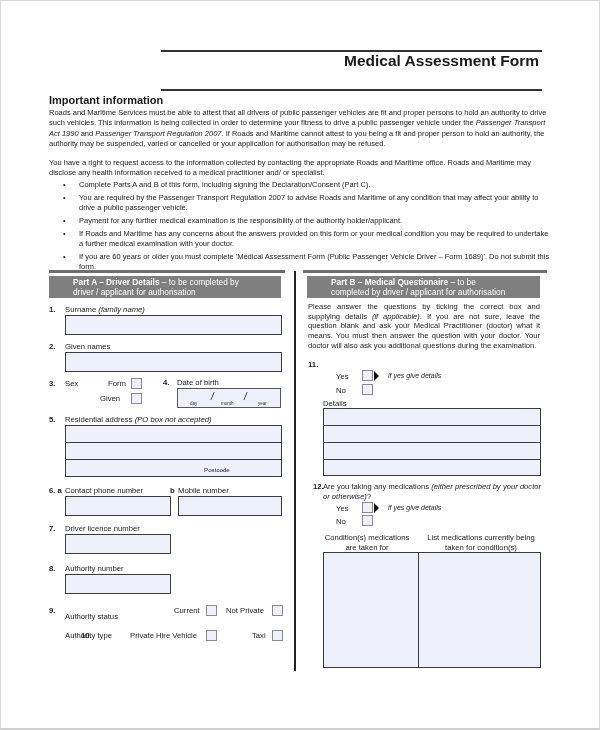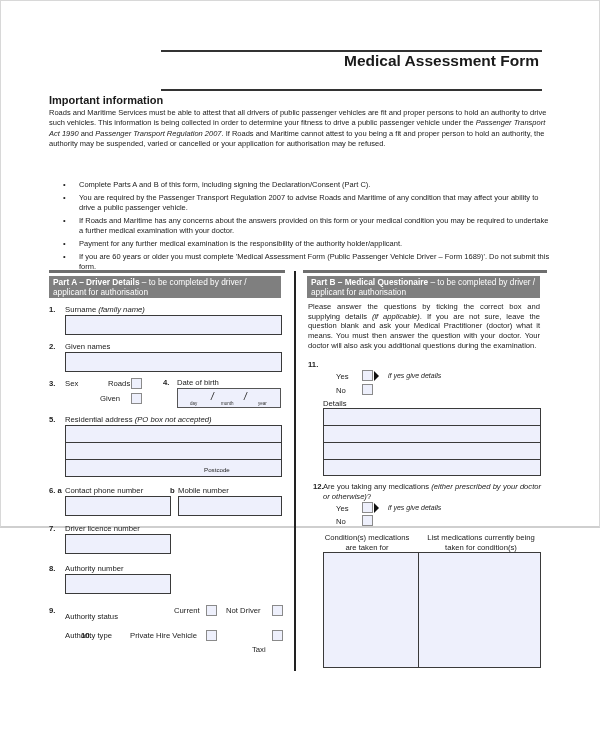--- a/index.html
+++ b/index.html
@@ -1,34 +1,34 @@
 <!DOCTYPE html>
 <html><head>
 <meta charset="utf-8">
 <style>
   * { box-sizing: border-box; margin: 0; padding: 0; }
   html, body { width: 600px; height: 730px; background: #ffffff; overflow: hidden; }
   body { font-family: "Liberation Sans", sans-serif; color: #1a1a1a; position: relative; }
-  .page { position: absolute; left: 0; top: 0; width: 600px; height: 528px; border: 1px solid #d8d8d8; border-bottom: 2px solid #cfcfcf; background: #fff; }
+  .page { position: absolute; left: 0; top: 0; width: 600px; height: 730px; border: 1px solid #d8d8d8; border-bottom: 2px solid #cfcfcf; background: #fff; }
 
   .title-rule { position: absolute; left: 160px; width: 381px; height: 2px; background: #333; }
   .form-title { position: absolute; right: 60px; top: 51px; font-size: 15.5px; font-weight: bold; text-align: right; white-space: nowrap; }
   .form-subtitle { position: absolute; right: 60px; top: 70px; font-size: 13.6px; text-align: right; white-space: nowrap; }
 
   .info-heading { position: absolute; left: 48px; top: 93px; font-size: 11px; font-weight: bold; }
   .info-block { position: absolute; left: 48px; width: 505px; font-size: 7.5px; line-height: 10.3px; color: #222; }
   .info-block i { font-style: italic; }
   .bullets { position: absolute; left: 48px; top: 179px; width: 505px; font-size: 7.5px; line-height: 10.3px; color: #222; list-style: none; }
   .bullets li { position: relative; padding-left: 30px; margin-bottom: 2.6px; }
   .bullets li::before { content: "\2022"; position: absolute; left: 14px; top: 0; }
 
   .section-rule { position: absolute; top: 269px; height: 3px; background: #6e6e6e; }
   .col-divider { position: absolute; left: 293px; top: 270px; width: 1.5px; height: 400px; background: #222; }
 
-  .part-header { position: absolute; top: 275px; height: 22px; background: #7f7f7f; color: #fff; font-size: 8.3px; line-height: 10px; padding: 1px 4px; }
+  .part-header { position: absolute; top: 275px; height: 22px; background: #7f7f7f; color: #fff; font-size: 8.3px; line-height: 10px; padding: 1px 24px; }
   .part-header b { font-weight: bold; }
 
   .q-label { position: absolute; font-size: 7.7px; color: #222; white-space: nowrap; }
   .q-num { position: absolute; font-size: 7.7px; font-weight: bold; color: #222; }
   .field { position: absolute; background: #eef0fc; border: 1.3px solid #3a3a3a; }
   .field-row { position: absolute; background: #eef0fc; border: 1.3px solid #3a3a3a; }
   .cbox { position: absolute; width: 11px; height: 11px; background: #eef0fc; border: 1px solid #8a8a8a; }
   .arrow { position: absolute; width: 0; height: 0; border-top: 5px solid transparent; border-bottom: 5px solid transparent; border-left: 5px solid #111; }
   .tiny { position: absolute; font-size: 4.5px; color: #333; }
   .slash { position: absolute; font-size: 10px; font-style: italic; color: #222; }
@@ -40,45 +40,46 @@
 <body>
 
 <div class="page">
 
   <div class="title-rule" style="top:49px;"></div>
   <div class="form-title">Medical Assessment Form</div>
   <div class="title-rule" style="top:88px;"></div>
 
   <div class="info-heading">Important information</div>
   <div class="info-block" style="top:107px;"><span>Roads and Maritime Services must be able to attest that all drivers of public passenger vehicles are fit and proper persons to hold an authority to drive such vehicles. This information is being collected in order to determine your fitness to drive a public passenger vehicle under the </span><i>Passenger Transport Act 1990</i><span> and </span><i>Passenger Transport Regulation 2007</i><span>. If Roads and Maritime cannot attest to you being a fit and proper person to hold an authority, the authority may be suspended, varied or cancelled or your application for authorisation may be refused.</span></div>
+  <div class="info-block" style="top:157px;">You have a right to request access to the information collected by contacting the appropriate Roads and Maritime office. Roads and Maritime may disclose any health information received to a medical practitioner and/ or specialist.</div>
   <ul class="bullets">
     <li>Complete Parts A and B of this form, including signing the Declaration/Consent (Part C).</li>
     <li>You are required by the Passenger Transport Regulation 2007 to advise Roads and Maritime of any condition that may affect your ability to drive a public passenger vehicle.</li>
+    <li>Payment for any further medical examination is the responsibility of the authority holder/applicant.</li>
     <li>If Roads and Maritime has any concerns about the answers provided on this form or your medical condition you may be required to undertake a further medical examination with your doctor.</li>
-    <li>Payment for any further medical examination is the responsibility of the authority holder/applicant.</li>
     <li>If you are 60 years or older you must complete 'Medical Assessment Form (Public Passenger Vehicle Driver – Form 1689)'. Do not submit this form.</li>
   </ul>
 
   <div class="section-rule" style="left:48px;width:236px;"></div>
   <div class="section-rule" style="left:302px;width:244px;"></div>
   <div class="col-divider"></div>
 
   <div class="part-header" style="left:48px;width:232px;"><b>Part A – Driver Details</b><span> – to be completed by driver / applicant for authorisation</span></div>
 
   <div class="q-num" style="left:48px;top:304px;">1.</div>
   <div class="q-label" style="left:64px;top:304px;"><span>Surname </span><i>(family name)</i></div>
   <div class="field" style="left:64px;top:314px;width:217px;height:20px;"></div>
 
   <div class="q-num" style="left:48px;top:341px;">2.</div>
   <div class="q-label" style="left:64px;top:341px;">Given names</div>
   <div class="field" style="left:64px;top:351px;width:217px;height:20px;"></div>
 
   <div class="q-num" style="left:48px;top:378px;">3.</div>
   <div class="q-label" style="left:64px;top:378px;">Sex</div>
-  <div class="q-label" style="left:107px;top:378px;">Roads</div>
+  <div class="q-label" style="left:107px;top:378px;">Form</div>
   <div class="cbox" style="left:130px;top:377px;"></div>
   <div class="q-label" style="left:99px;top:393px;">Given</div>
   <div class="cbox" style="left:130px;top:392px;"></div>
 
   <div class="q-num" style="left:162px;top:377px;">4.</div>
   <div class="q-label" style="left:176px;top:377px;">Date of birth</div>
   <div class="field" style="left:176px;top:387px;width:104px;height:20px;border-color:#555;"></div>
   <div class="slash" style="left:210px;top:390px;">/</div>
   <div class="slash" style="left:243px;top:390px;">/</div>
   <div class="tiny" style="left:189px;top:400px;">day</div>
@@ -104,28 +105,28 @@
   <div class="field" style="left:64px;top:533px;width:106px;height:20px;"></div>
 
   <div class="q-num" style="left:48px;top:563px;">8.</div>
   <div class="q-label" style="left:64px;top:563px;">Authority number</div>
   <div class="field" style="left:64px;top:573px;width:106px;height:20px;"></div>
 
   <div class="q-num" style="left:48px;top:605px;">9.</div>
   <div class="q-label" style="left:64px;top:605px;margin-top:6px;">Authority status</div>
   <div class="q-label" style="left:173px;top:605px;">Current</div>
   <div class="cbox" style="left:205px;top:604px;"></div>
-  <div class="q-label" style="left:225px;top:605px;">Not Driver</div>
+  <div class="q-label" style="left:225px;top:605px;">Not Private</div>
   <div class="cbox" style="left:271px;top:604px;"></div>
 
   <div class="q-num" style="left:48px;top:630px;margin-left:32px;">10.</div>
   <div class="q-label" style="left:64px;top:630px;">Authority type</div>
   <div class="q-label" style="left:129px;top:630px;">Private Hire Vehicle</div>
   <div class="cbox" style="left:205px;top:629px;"></div>
-  <div class="q-label" style="left:251px;top:630px;margin-top:14px;">Taxi</div>
+  <div class="q-label" style="left:251px;top:630px;">Taxi</div>
   <div class="cbox" style="left:271px;top:629px;"></div>
 
   <div class="part-header" style="left:306px;width:233px;"><b>Part B – Medical Questionaire</b><span> – to be completed by driver / applicant for authorisation</span></div>
 
   <div class="para" style="left:307px;top:301px;width:232px;"><span>Please answer the questions by ticking the correct box and supplying details </span><i>(if applicable)</i><span>. If you are not sure, leave the question blank and ask your Medical Practitioner (doctor) what it means. You must then answer the question with your doctor. Your doctor will also ask you additional questions during the examination.</span></div>
 
   <div class="q-num" style="left:307px;top:359px;">11.</div>
   <div class="q-label" style="left:322px;top:359px;margin-top:48px;">Are you being treated for any illness or injury?</div>
   <div class="q-label" style="left:335px;top:371px;">Yes</div>
   <div class="cbox" style="left:361px;top:369px;"></div>

